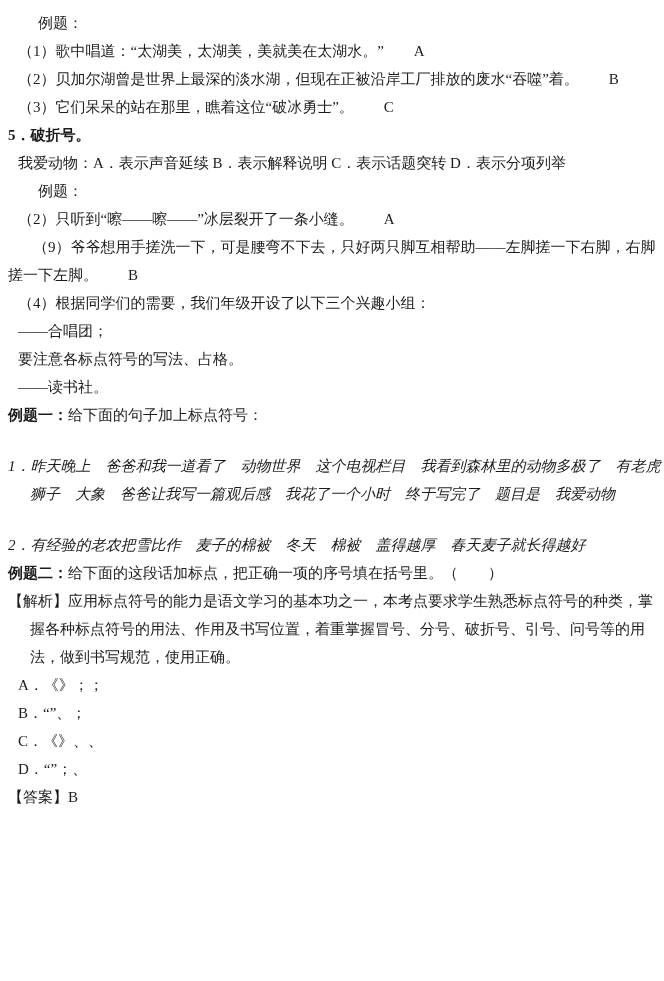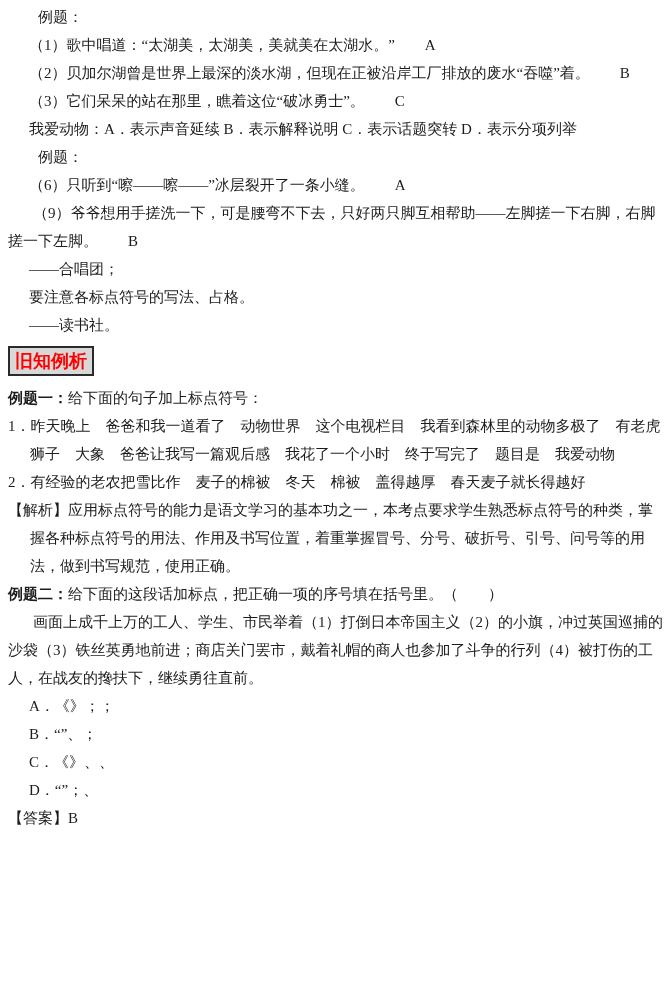--- a/index.html
+++ b/index.html
@@ -2,61 +2,61 @@
 <html><head>
 <meta charset="utf-8">
 <style>
   html,body{margin:0;padding:0;}
   body{
     width:664px;height:981px;background:#ffffff;overflow:hidden;
     font-family:"Liberation Serif","DejaVu Serif",serif;
     color:#1c1c1c;font-size:15px;line-height:28px;
     -webkit-font-smoothing:antialiased;
   }
-  .page{width:664px;height:981px;padding-top:3px;box-sizing:border-box;}
+  .page{width:664px;height:981px;padding-top:9px;box-sizing:border-box;}
   .ln{white-space:normal;}
   .flush{margin-left:8px;}
-  .ind-a{margin-left:29px;}
+  .ind-a{margin-left:18px;}
   .ind-b{margin-left:38px;}
   .hang{margin-left:8px;text-indent:25px;}      
   .hangnum{margin-left:30px;text-indent:-22px;} 
   .b{font-weight:bold;}
-  .kai{}
+  .kai{font-style:italic;margin-top:23px;}
   .banner{
     display:inline-block;margin:7px 0 8px 8px;padding:0 5px;
     font-weight:bold;font-size:18px;line-height:26px;
     color:#ff0000;background:#d8d8d8;border:2px solid #2a2a2a;
   }
 </style>
 </head>
 <body>
 
 <div class="page">
 
   <div class="ln ind-b">例题：</div>
   <div class="ln ind-a">（1）歌中唱道：“太湖美，太湖美，美就美在太湖水。”　　A</div>
   <div class="ln ind-a">（2）贝加尔湖曾是世界上最深的淡水湖，但现在正被沿岸工厂排放的废水“吞噬”着。　　B</div>
   <div class="ln ind-a">（3）它们呆呆的站在那里，瞧着这位“破冰勇士”。　　C</div>
 
+  <div class="ln flush b">5．破折号。</div>
   <div class="ln ind-a">我爱动物：A．表示声音延续 B．表示解释说明 C．表示话题突转 D．表示分项列举</div>
   <div class="ln ind-b">例题：</div>
-  <div class="ln ind-a">（6）只听到“嚓——嚓——”冰层裂开了一条小缝。　　A</div>
+  <div class="ln ind-a">（2）只听到“嚓——嚓——”冰层裂开了一条小缝。　　A</div>
   <div class="ln hang">（9）爷爷想用手搓洗一下，可是腰弯不下去，只好两只脚互相帮助——左脚搓一下右脚，右脚搓一下左脚。　　B</div>
+  <div class="ln ind-a">（4）根据同学们的需要，我们年级开设了以下三个兴趣小组：</div>
   <div class="ln ind-a">——合唱团；</div>
   <div class="ln ind-a">要注意各标点符号的写法、占格。</div>
   <div class="ln ind-a">——读书社。</div>
 
-  <div><span class="banner">旧知例析</span></div>
 
   <div class="ln flush"><span class="b">例题一：</span><span>给下面的句子加上标点符号：</span></div>
   <div class="ln hangnum kai">1．昨天晚上　爸爸和我一道看了　动物世界　这个电视栏目　我看到森林里的动物多极了　有老虎　狮子　大象　爸爸让我写一篇观后感　我花了一个小时　终于写完了　题目是　我爱动物</div>
   <div class="ln flush kai">2．有经验的老农把雪比作　麦子的棉被　冬天　棉被　盖得越厚　春天麦子就长得越好</div>
+  <div class="ln flush"><span class="b">例题二：</span><span>给下面的这段话加标点，把正确一项的序号填在括号里。（　　）</span></div>
+
   <div class="ln hangnum">【解析】应用标点符号的能力是语文学习的基本功之一，本考点要求学生熟悉标点符号的种类，掌握各种标点符号的用法、作用及书写位置，着重掌握冒号、分号、破折号、引号、问号等的用法，做到书写规范，使用正确。</div>
-
-  <div class="ln flush"><span class="b">例题二：</span><span>给下面的这段话加标点，把正确一项的序号填在括号里。（　　）</span></div>
-  <div class="ln hang kai">画面上成千上万的工人、学生、市民举着（1）打倒日本帝国主义（2）的小旗，冲过英国巡捕的沙袋（3）铁丝英勇地前进；商店关门罢市，戴着礼帽的商人也参加了斗争的行列（4）被打伤的工人，在战友的搀扶下，继续勇往直前。</div>
   <div class="ln ind-a">A．《》；；</div>
   <div class="ln ind-a">B．“”、；</div>
   <div class="ln ind-a">C．《》、、</div>
   <div class="ln ind-a">D．“”；、</div>
   <div class="ln flush">【答案】B</div>
 
 </div>
 
 </body></html>

